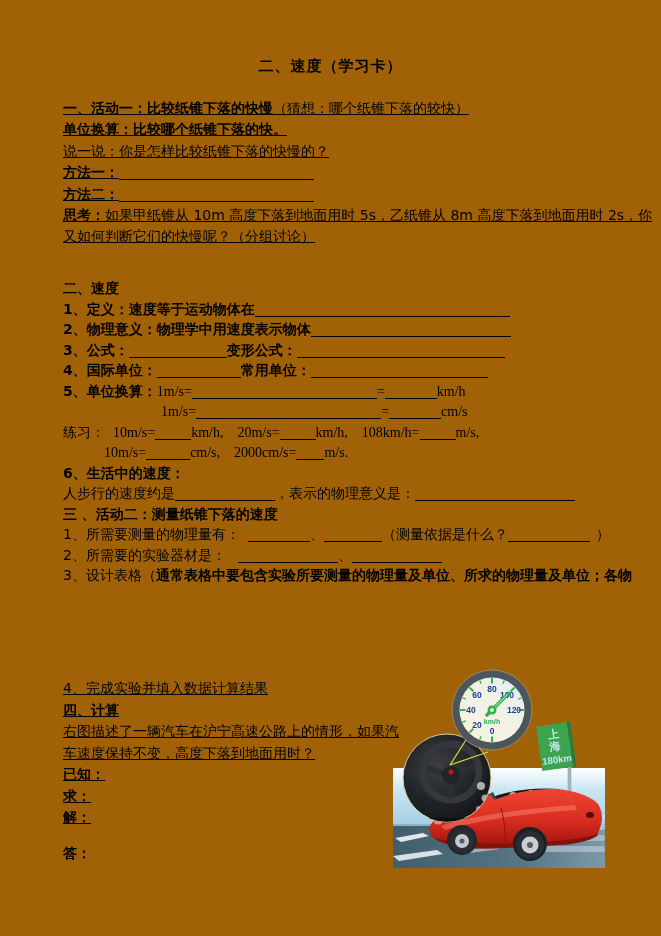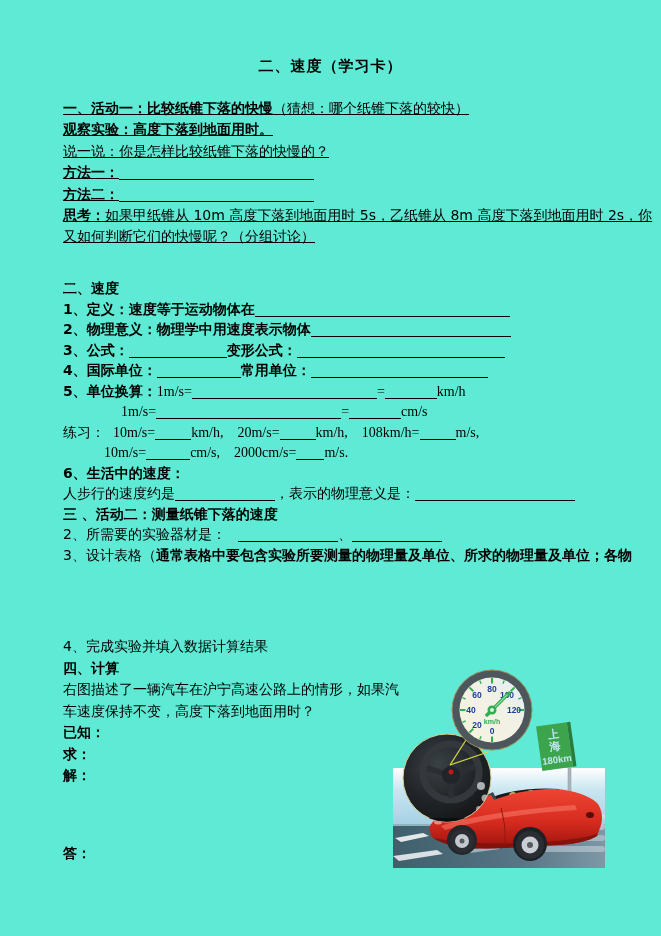--- a/index.html
+++ b/index.html
@@ -1,49 +1,49 @@
 <!DOCTYPE html>
 <html><head>
 <meta charset="utf-8">
 <style>
   html,body{margin:0;padding:0;background:#888;}
   .page{
-    position:relative;width:661px;height:936px;background:#5eead4;margin:0 auto;
+    position:relative;width:661px;height:936px;background:#a16207;margin:0 auto;
     font-family:"DejaVu Sans","Liberation Sans",sans-serif;
     font-size:14px;color:#000;overflow:hidden;
   }
   .title{
     position:absolute;top:57px;left:0;width:100%;text-align:center;
     font-size:15px;font-weight:bold;letter-spacing:1px;
   }
   .block{position:absolute;left:63px;right:50px;}
   .b1{top:98px;}  .b1 .line{line-height:21.4px;height:21.4px;text-decoration:underline;}
   .b2{top:278px;} .b2 .line{line-height:20.5px;height:20.5px;}
-  .b3{top:636px;} .b3 .line{line-height:21.5px;height:21.5px;}
+  .b3{top:678px;text-decoration:underline;} .b3 .line{line-height:21.5px;height:21.5px;}
   .b4{top:843px;} .b4 .line{line-height:21.5px;height:21.5px;}
   .line{white-space:nowrap;}
   .bl{font-weight:bold;}
   .serif{font-family:Liberation Serif, serif;}
   .u{display:inline-block;border-bottom:1px solid #000;height:14px;vertical-align:-3px;}
   .gap{display:inline-block;}
   .illus{position:absolute;left:393px;top:668px;width:212px;height:200px;}
   svg text{font-family:"Liberation Sans","DejaVu Sans",sans-serif;}
 </style>
 </head>
 <body>
 
 <div class="page">
 
   <div class="title">二、速度（学习卡）</div>
 
   <div class="block b1">
     <div class="line">
       <span class="bl">一、活动一：比较纸锥下落的快慢</span><span>（猜想：哪个纸锥下落的较快）</span>
     </div>
-    <div class="line"><span class="bl">观察实验：高度下落到地面用时。</span></div>
+    <div class="line"><span class="bl">单位换算：比较哪个纸锥下落的快。</span></div>
     <div class="line"><span>说一说：你是怎样比较纸锥下落的快慢的？</span></div>
     <div class="line">
       <span class="bl">方法一：</span><span class="u" style="width:195px"></span>
     </div>
     <div class="line">
       <span class="bl">方法二：</span><span class="u" style="width:195px"></span>
     </div>
     <div class="line">
       <span class="bl">思考：</span><span>如果甲纸锥从 10m 高度下落到地面用时 5s，乙纸锥从 8m 高度下落到地面用时 2s，你</span>
     </div>
@@ -60,34 +60,37 @@
     </div>
     <div class="line">
       <span class="bl">3、公式：</span><span class="u" style="width:98px"></span><span class="bl">变形公式：</span><span class="u" style="width:208px"></span>
     </div>
     <div class="line">
       <span class="bl">4、国际单位：</span><span class="u" style="width:84px"></span><span class="bl">常用单位：</span><span class="u" style="width:177px"></span>
     </div>
     <div class="line">
       <span class="bl">5、单位换算：</span><span class="serif">1m/s=</span><span class="u" style="width:185px"></span><span class="serif">=</span><span class="u" style="width:52px"></span><span class="serif">km/h</span>
     </div>
-    <div class="line" style="margin-left:58px">
+    <div class="line" style="margin-left:98px">
       <span class="serif">1m/s=</span><span class="u" style="width:185px"></span><span class="serif">=</span><span class="u" style="width:52px"></span><span class="serif">cm/s</span>
     </div>
     <div class="line" style="">
       <span>练习：</span><span class="gap" style="width:8px"></span><span class="serif">10m/s=</span><span class="u" style="width:36px"></span><span class="serif">km/h,</span><span class="gap" style="width:14px"></span><span class="serif">20m/s=</span><span class="u" style="width:36px"></span><span class="serif">km/h,</span><span class="gap" style="width:14px"></span><span class="serif">108km/h=</span><span class="u" style="width:36px"></span><span class="serif">m/s,</span>
     </div>
     <div class="line" style="margin-left:41px">
       <span class="serif">10m/s=</span><span class="u" style="width:44px"></span><span class="serif">cm/s,</span><span class="gap" style="width:14px"></span><span class="serif">2000cm/s=</span><span class="u" style="width:28px"></span><span class="serif">m/s.</span>
     </div>
     <div class="line"><span class="bl">6、生活中的速度：</span></div>
     <div class="line">
       <span>人步行的速度约是</span><span class="u" style="width:100px"></span><span>，表示的物理意义是：</span><span class="u" style="width:160px"></span>
     </div>
     <div class="line"><span class="bl">三 、活动二：测量纸锥下落的速度</span></div>
+    <div class="line">
+      <span>1、所需要测量的物理量有：</span><span class="gap" style="width:8px"></span><span class="u" style="width:62px"></span><span>、</span><span class="u" style="width:58px"></span><span>（测量依据是什么？</span><span class="u" style="width:82px"></span><span class="gap" style="width:6px"></span><span>）</span>
+    </div>
     <div class="line">
       <span>2、所需要的实验器材是：</span><span class="gap" style="width:12px"></span><span class="u" style="width:100px"></span><span>、</span><span class="u" style="width:90px"></span>
     </div>
     <div class="line">
       <span>3、设计表格（</span><span class="bl">通常表格中要包含实验所要测量的物理量及单位、所求的物理量及单位；各物</span>
     </div>
   </div>
 
   <div class="block b3">
     <div class="line"><span>4、完成实验并填入数据计算结果</span></div>

